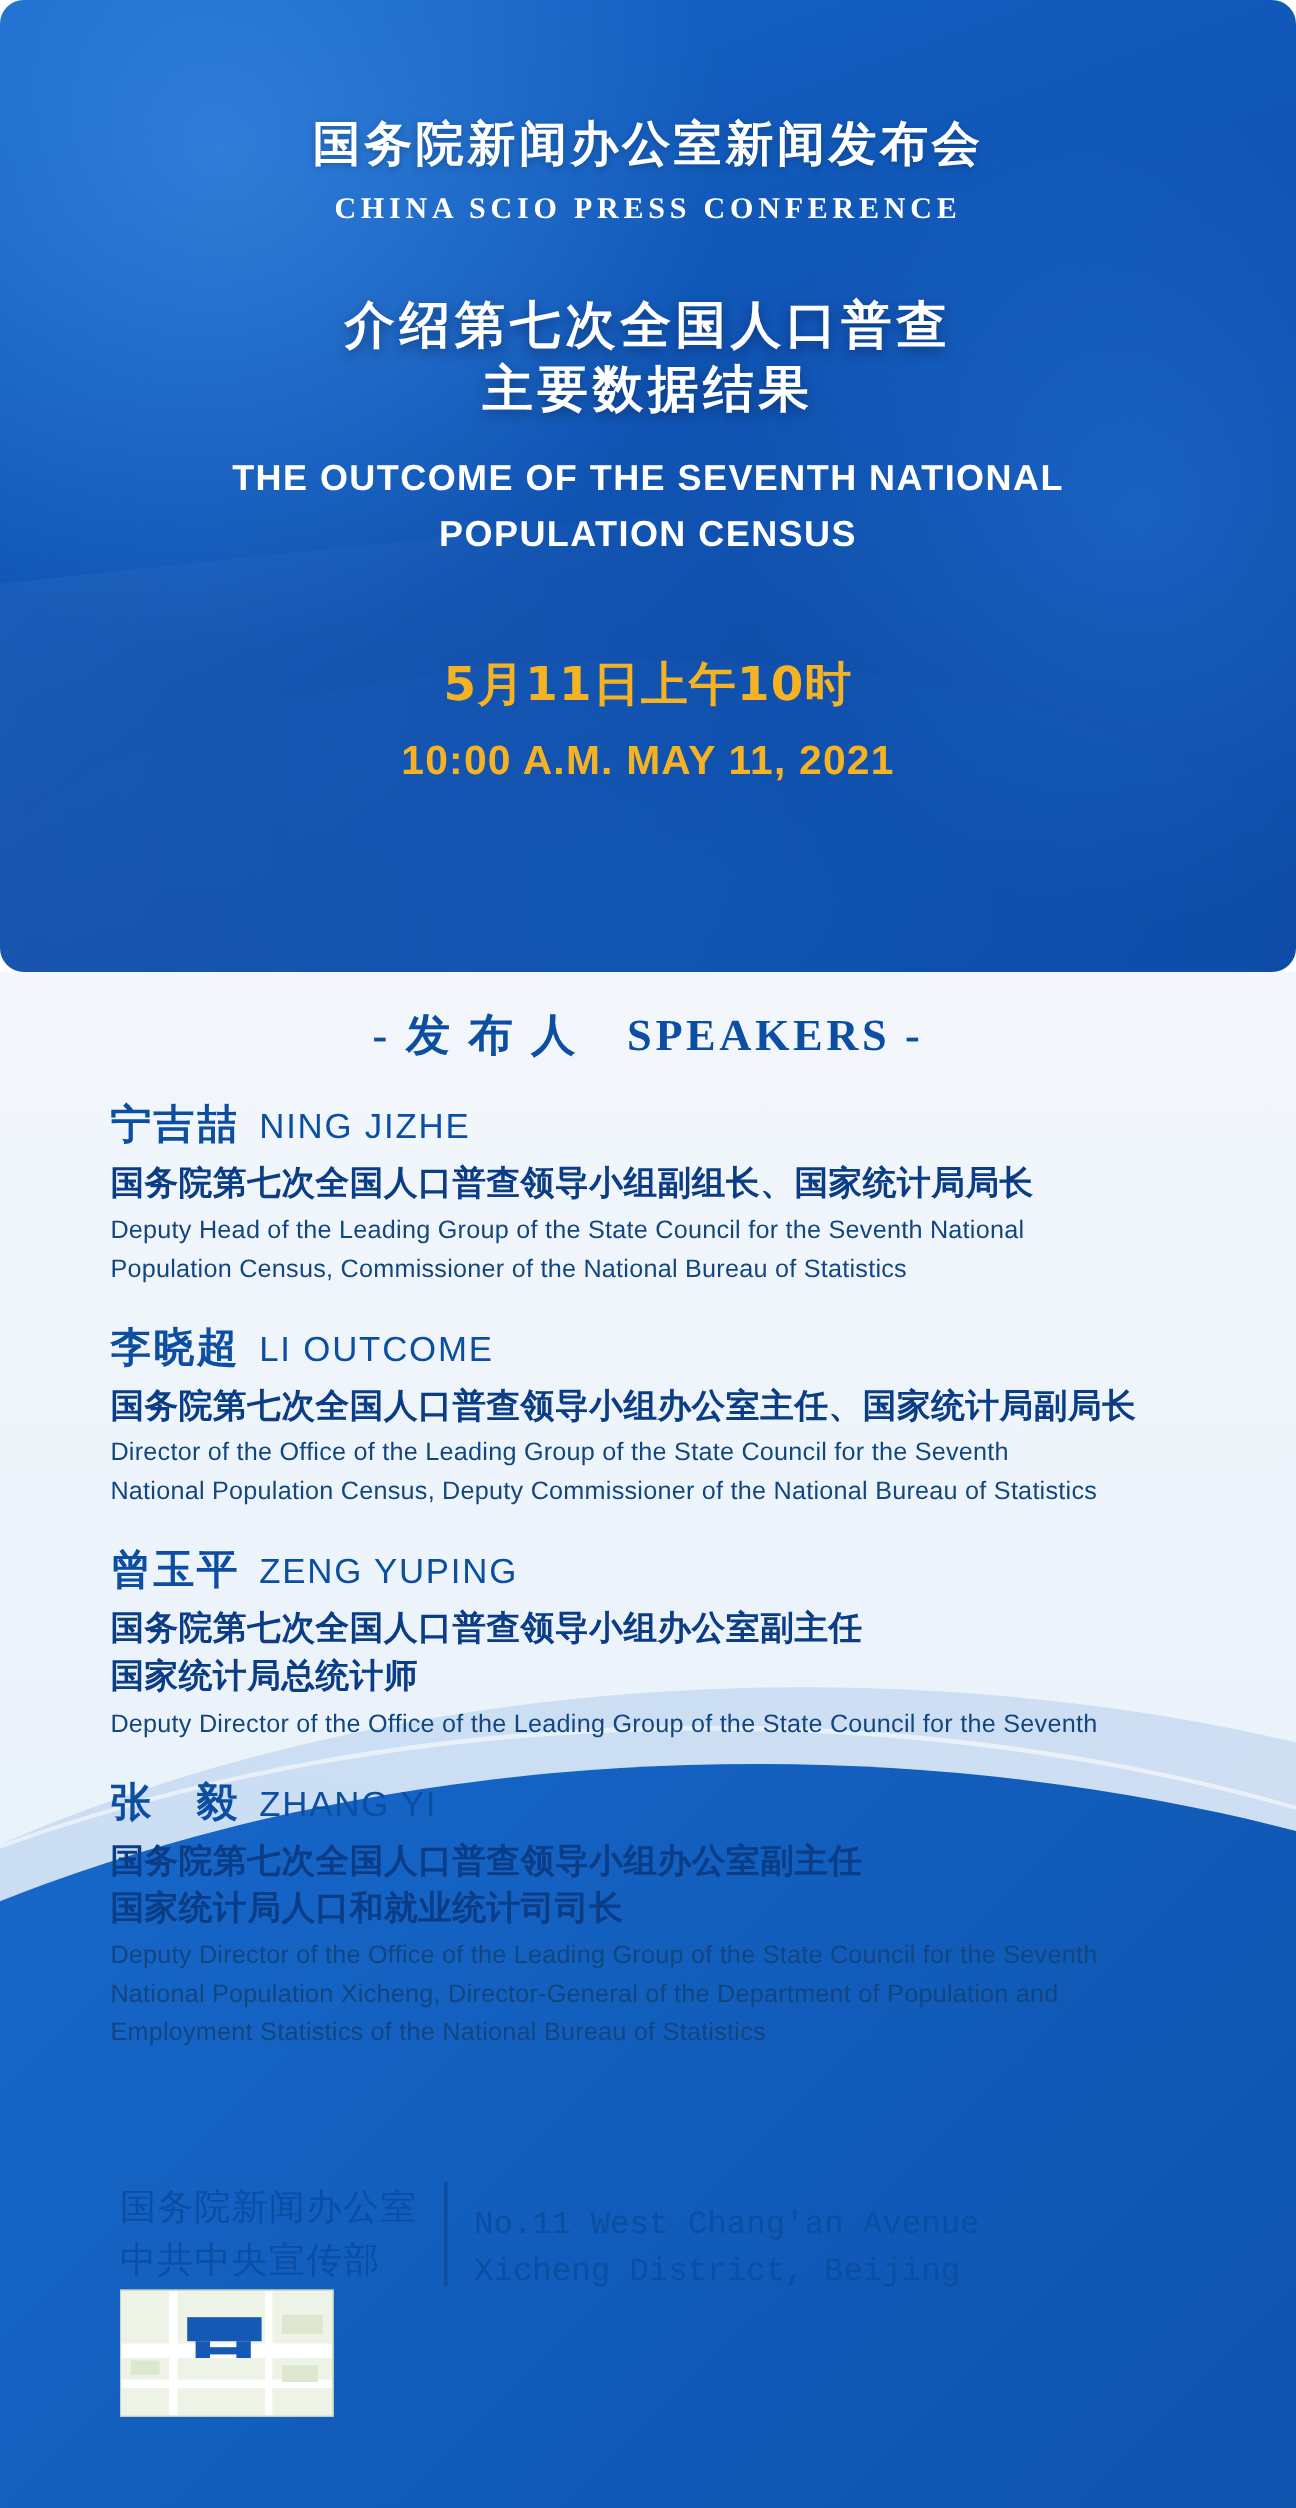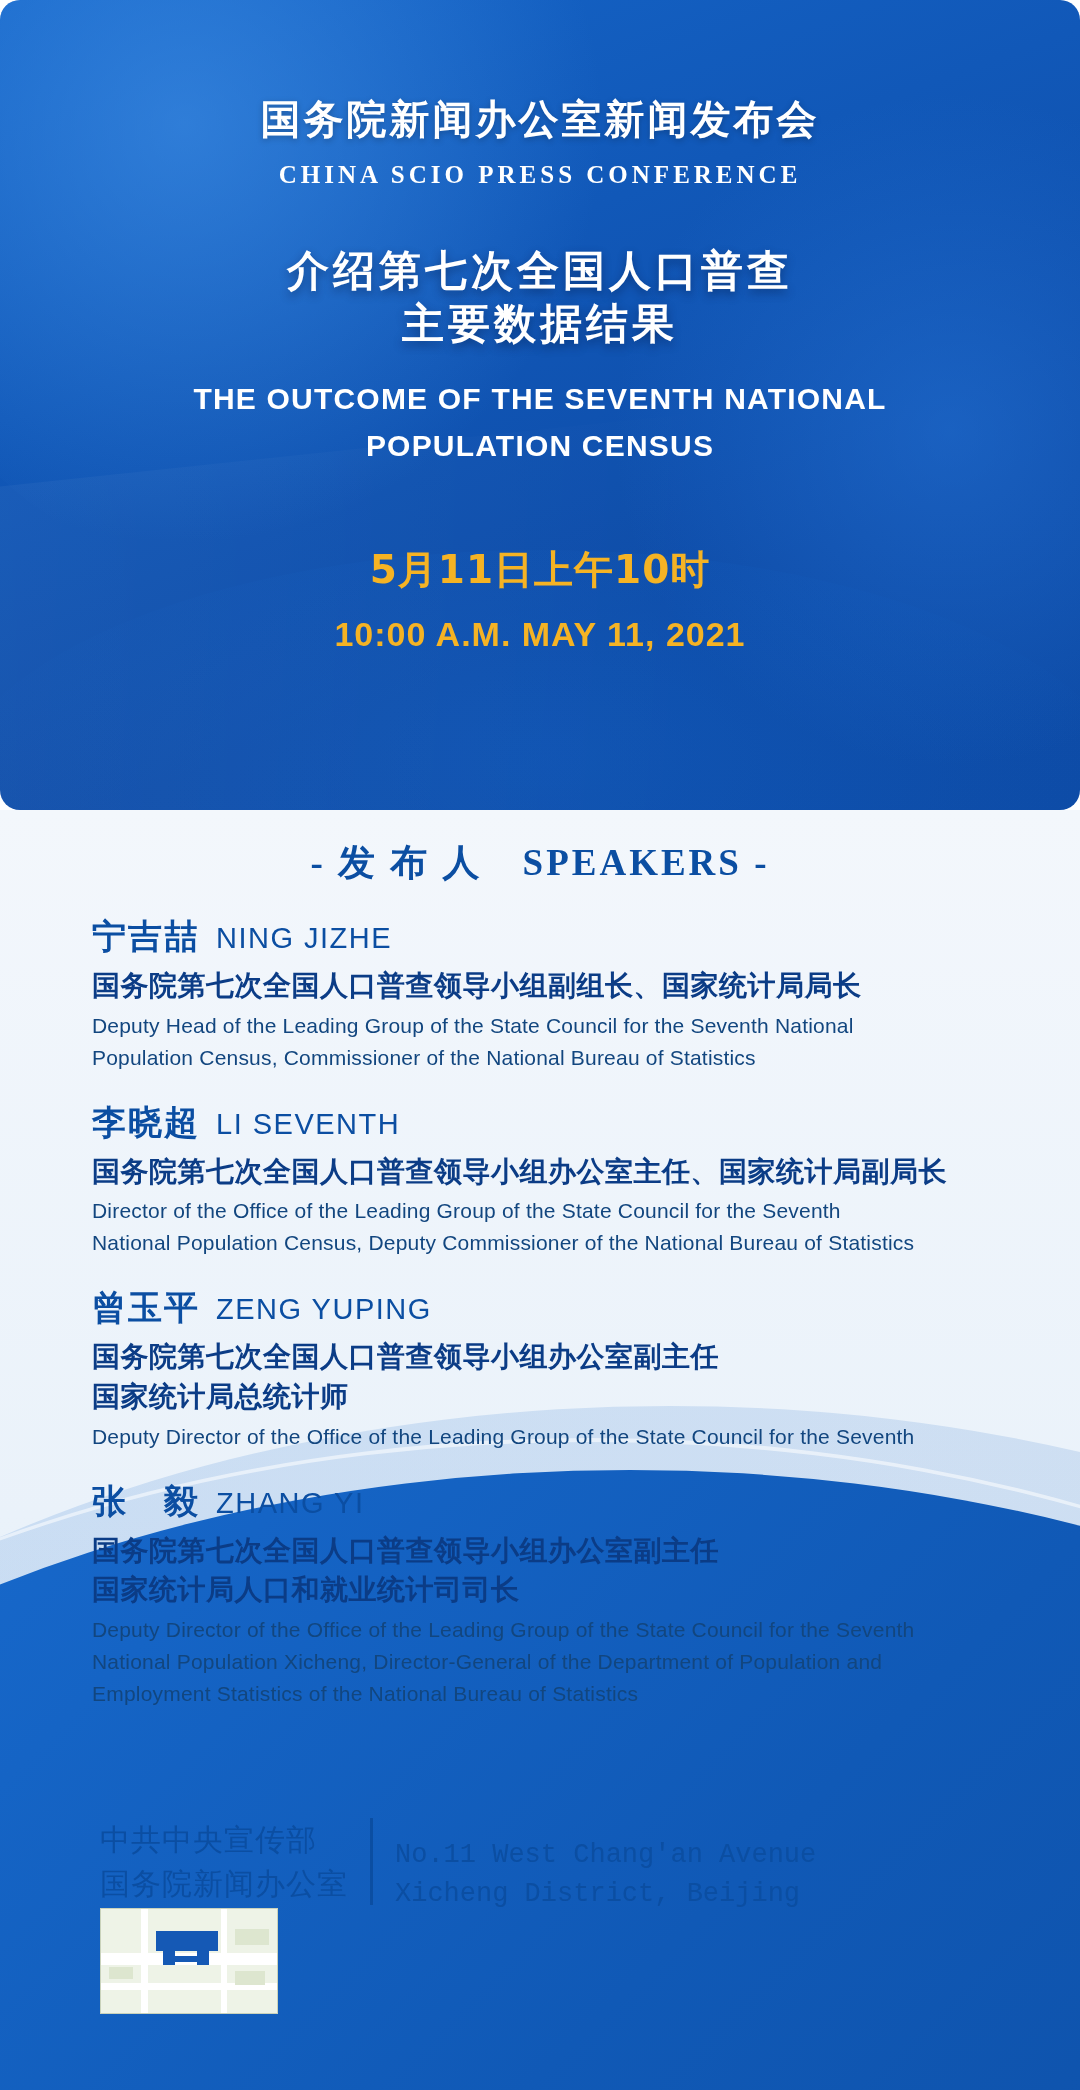--- a/index.html
+++ b/index.html
@@ -318,21 +318,21 @@
         <div class="sp-title-cn">国务院第七次全国人口普查领导小组副组长、国家统计局局长</div>
         <div class="sp-title-en">
           <div>Deputy Head of the Leading Group of the State Council for the Seventh National</div>
           <div>Population Census, Commissioner of the National Bureau of Statistics</div>
         </div>
       </div>
 
       <div class="speaker">
         <div class="sp-name-row">
           <span class="sp-name-cn">李晓超</span>
-          <span class="sp-name-en">LI SEVENTH</span>
+          <span class="sp-name-en">LI OUTCOME</span>
         </div>
         <div class="sp-title-cn">国务院第七次全国人口普查领导小组办公室主任、国家统计局副局长</div>
         <div class="sp-title-en">
           <div>Director of the Office of the Leading Group of the State Council for the Seventh</div>
           <div>National Population Census, Deputy Commissioner of the National Bureau of Statistics</div>
         </div>
       </div>
 
       <div class="speaker">
         <div class="sp-name-row">
@@ -358,22 +358,22 @@
           <div>National Population Xicheng, Director-General of the Department of Population and</div>
           <div>Employment Statistics of the National Bureau of Statistics</div>
         </div>
       </div>
 
     </div>
 
     <div class="footer">
       <div class="footer-inner">
         <div class="org-block">
+          <div>国务院新闻办公室</div>
           <div>中共中央宣传部</div>
-          <div>国务院新闻办公室</div>
         </div>
         <div class="venue-block">
           <div class="venue-en">
             <div>No.11 West Chang'an Avenue</div>
             <div>Xicheng District, Beijing</div>
           </div>
         </div>
       </div>
 
       <div class="map-thumb">

